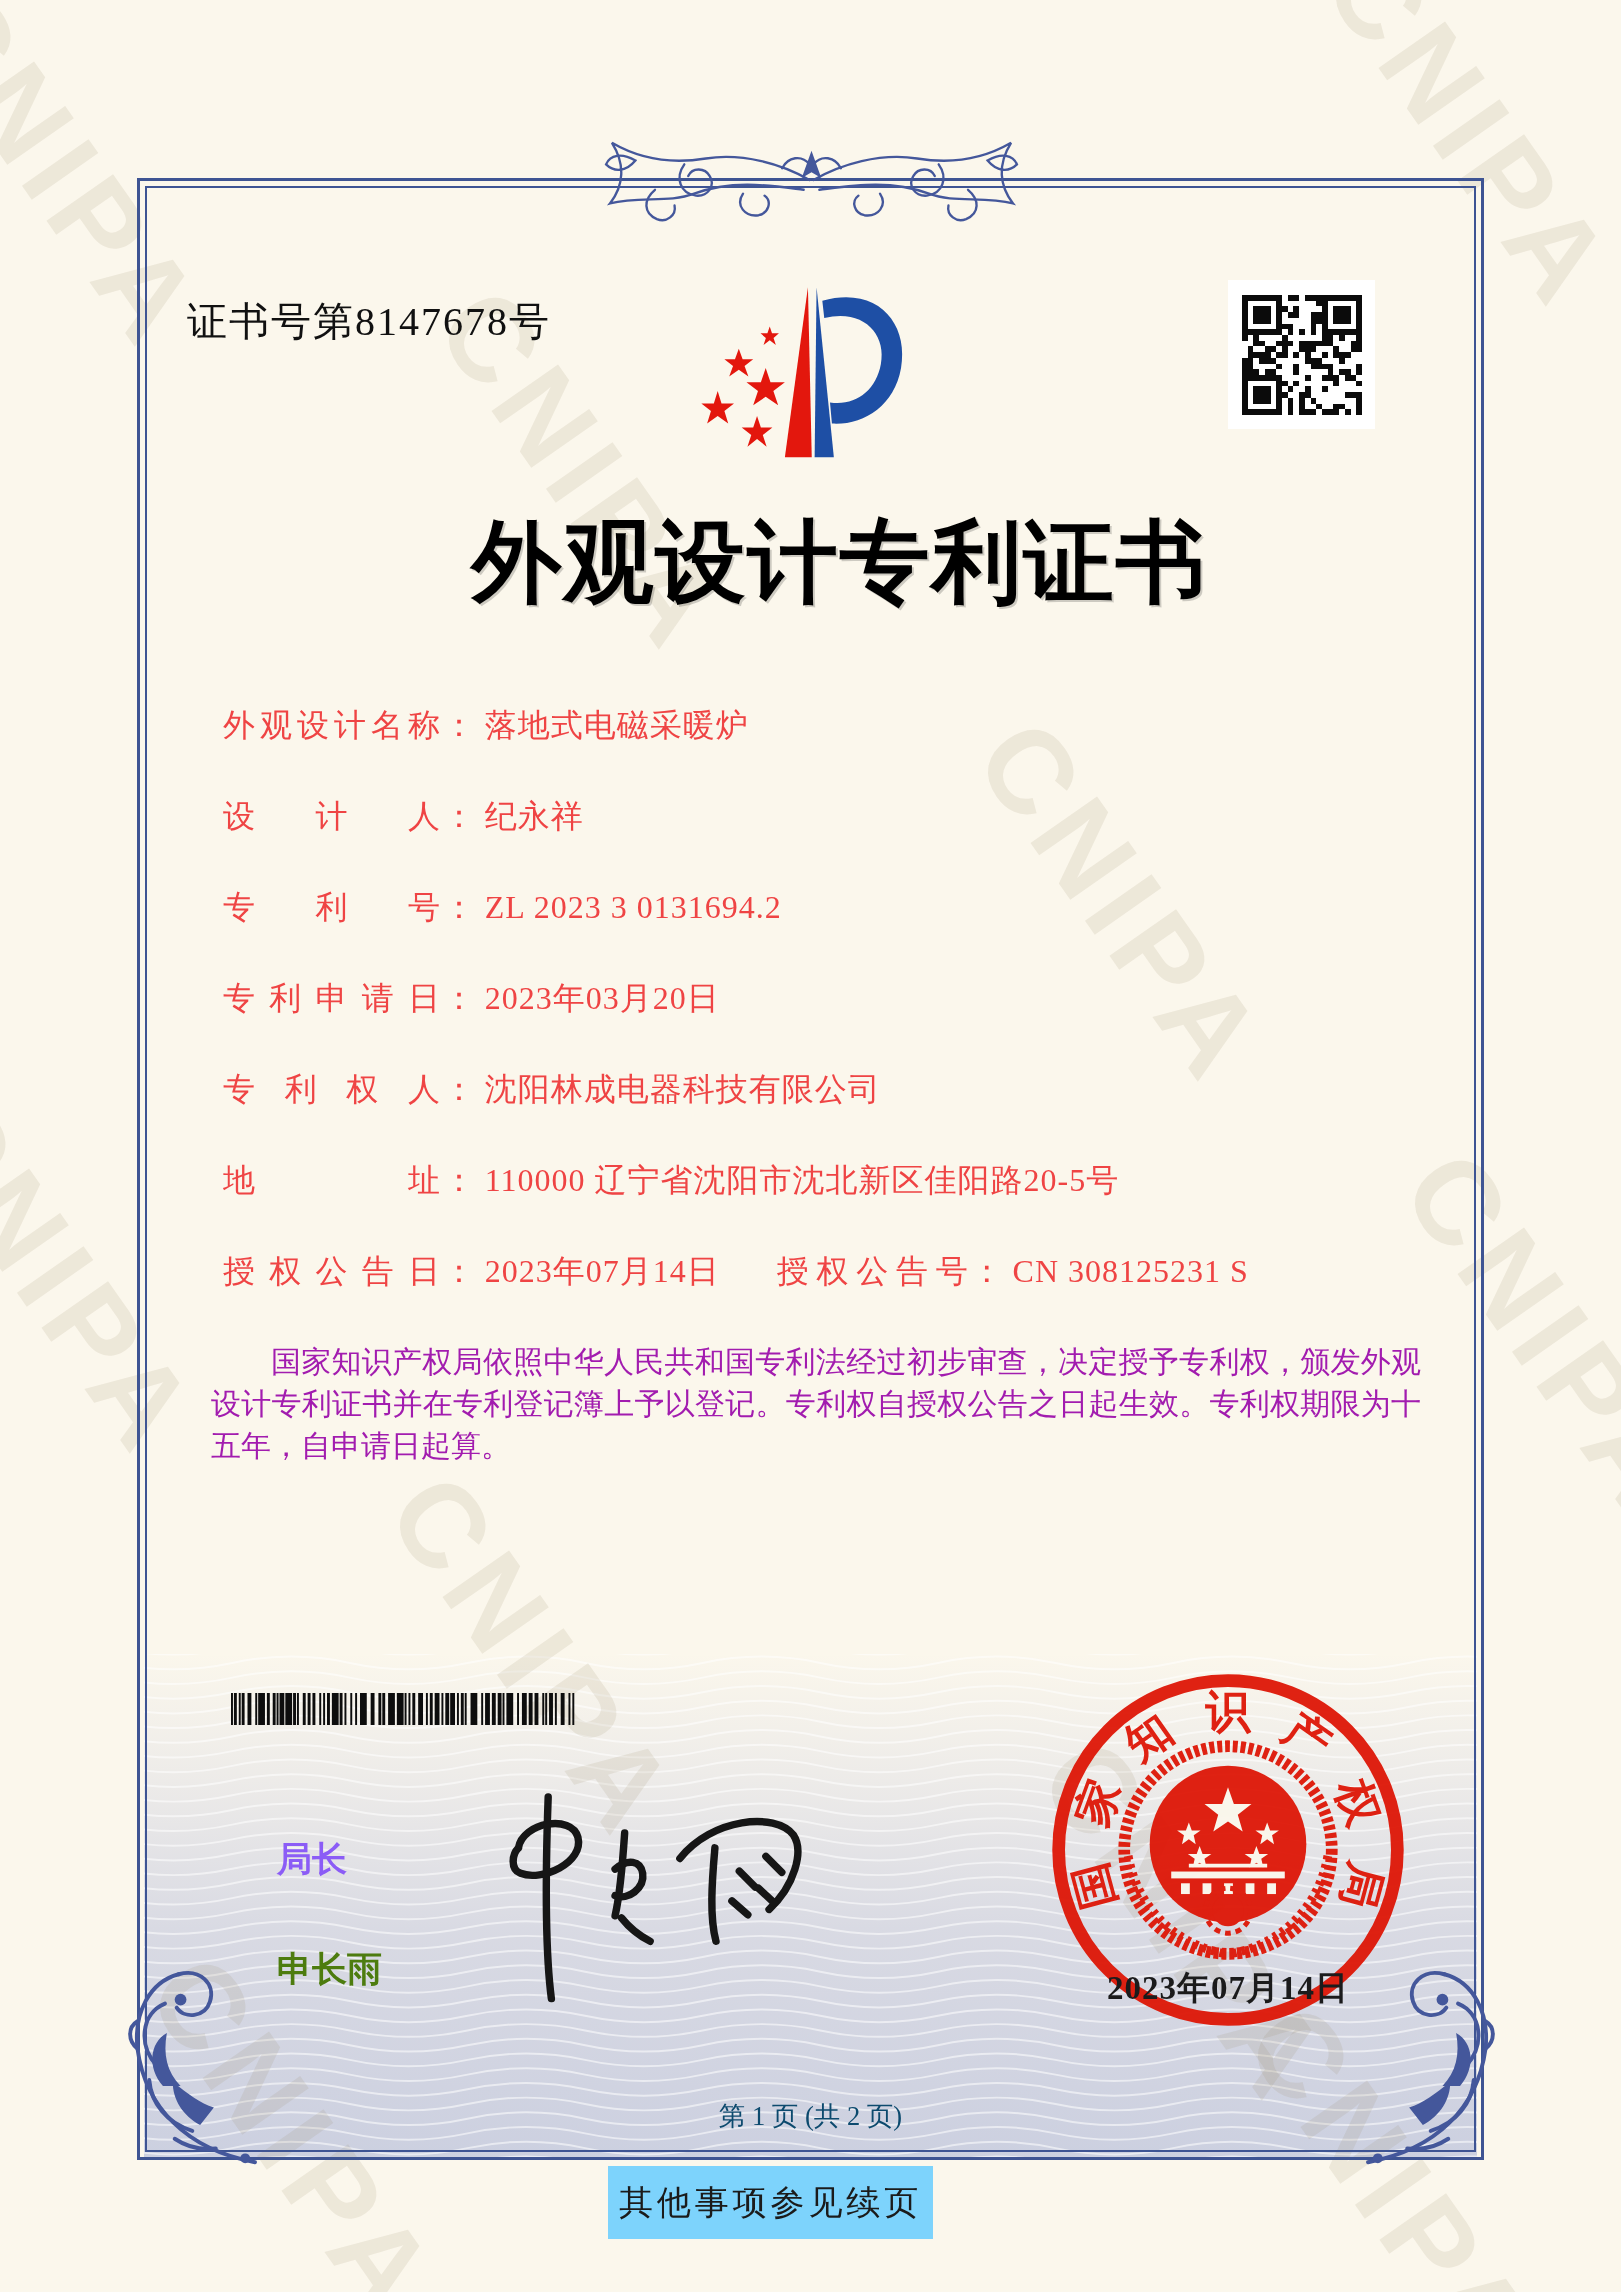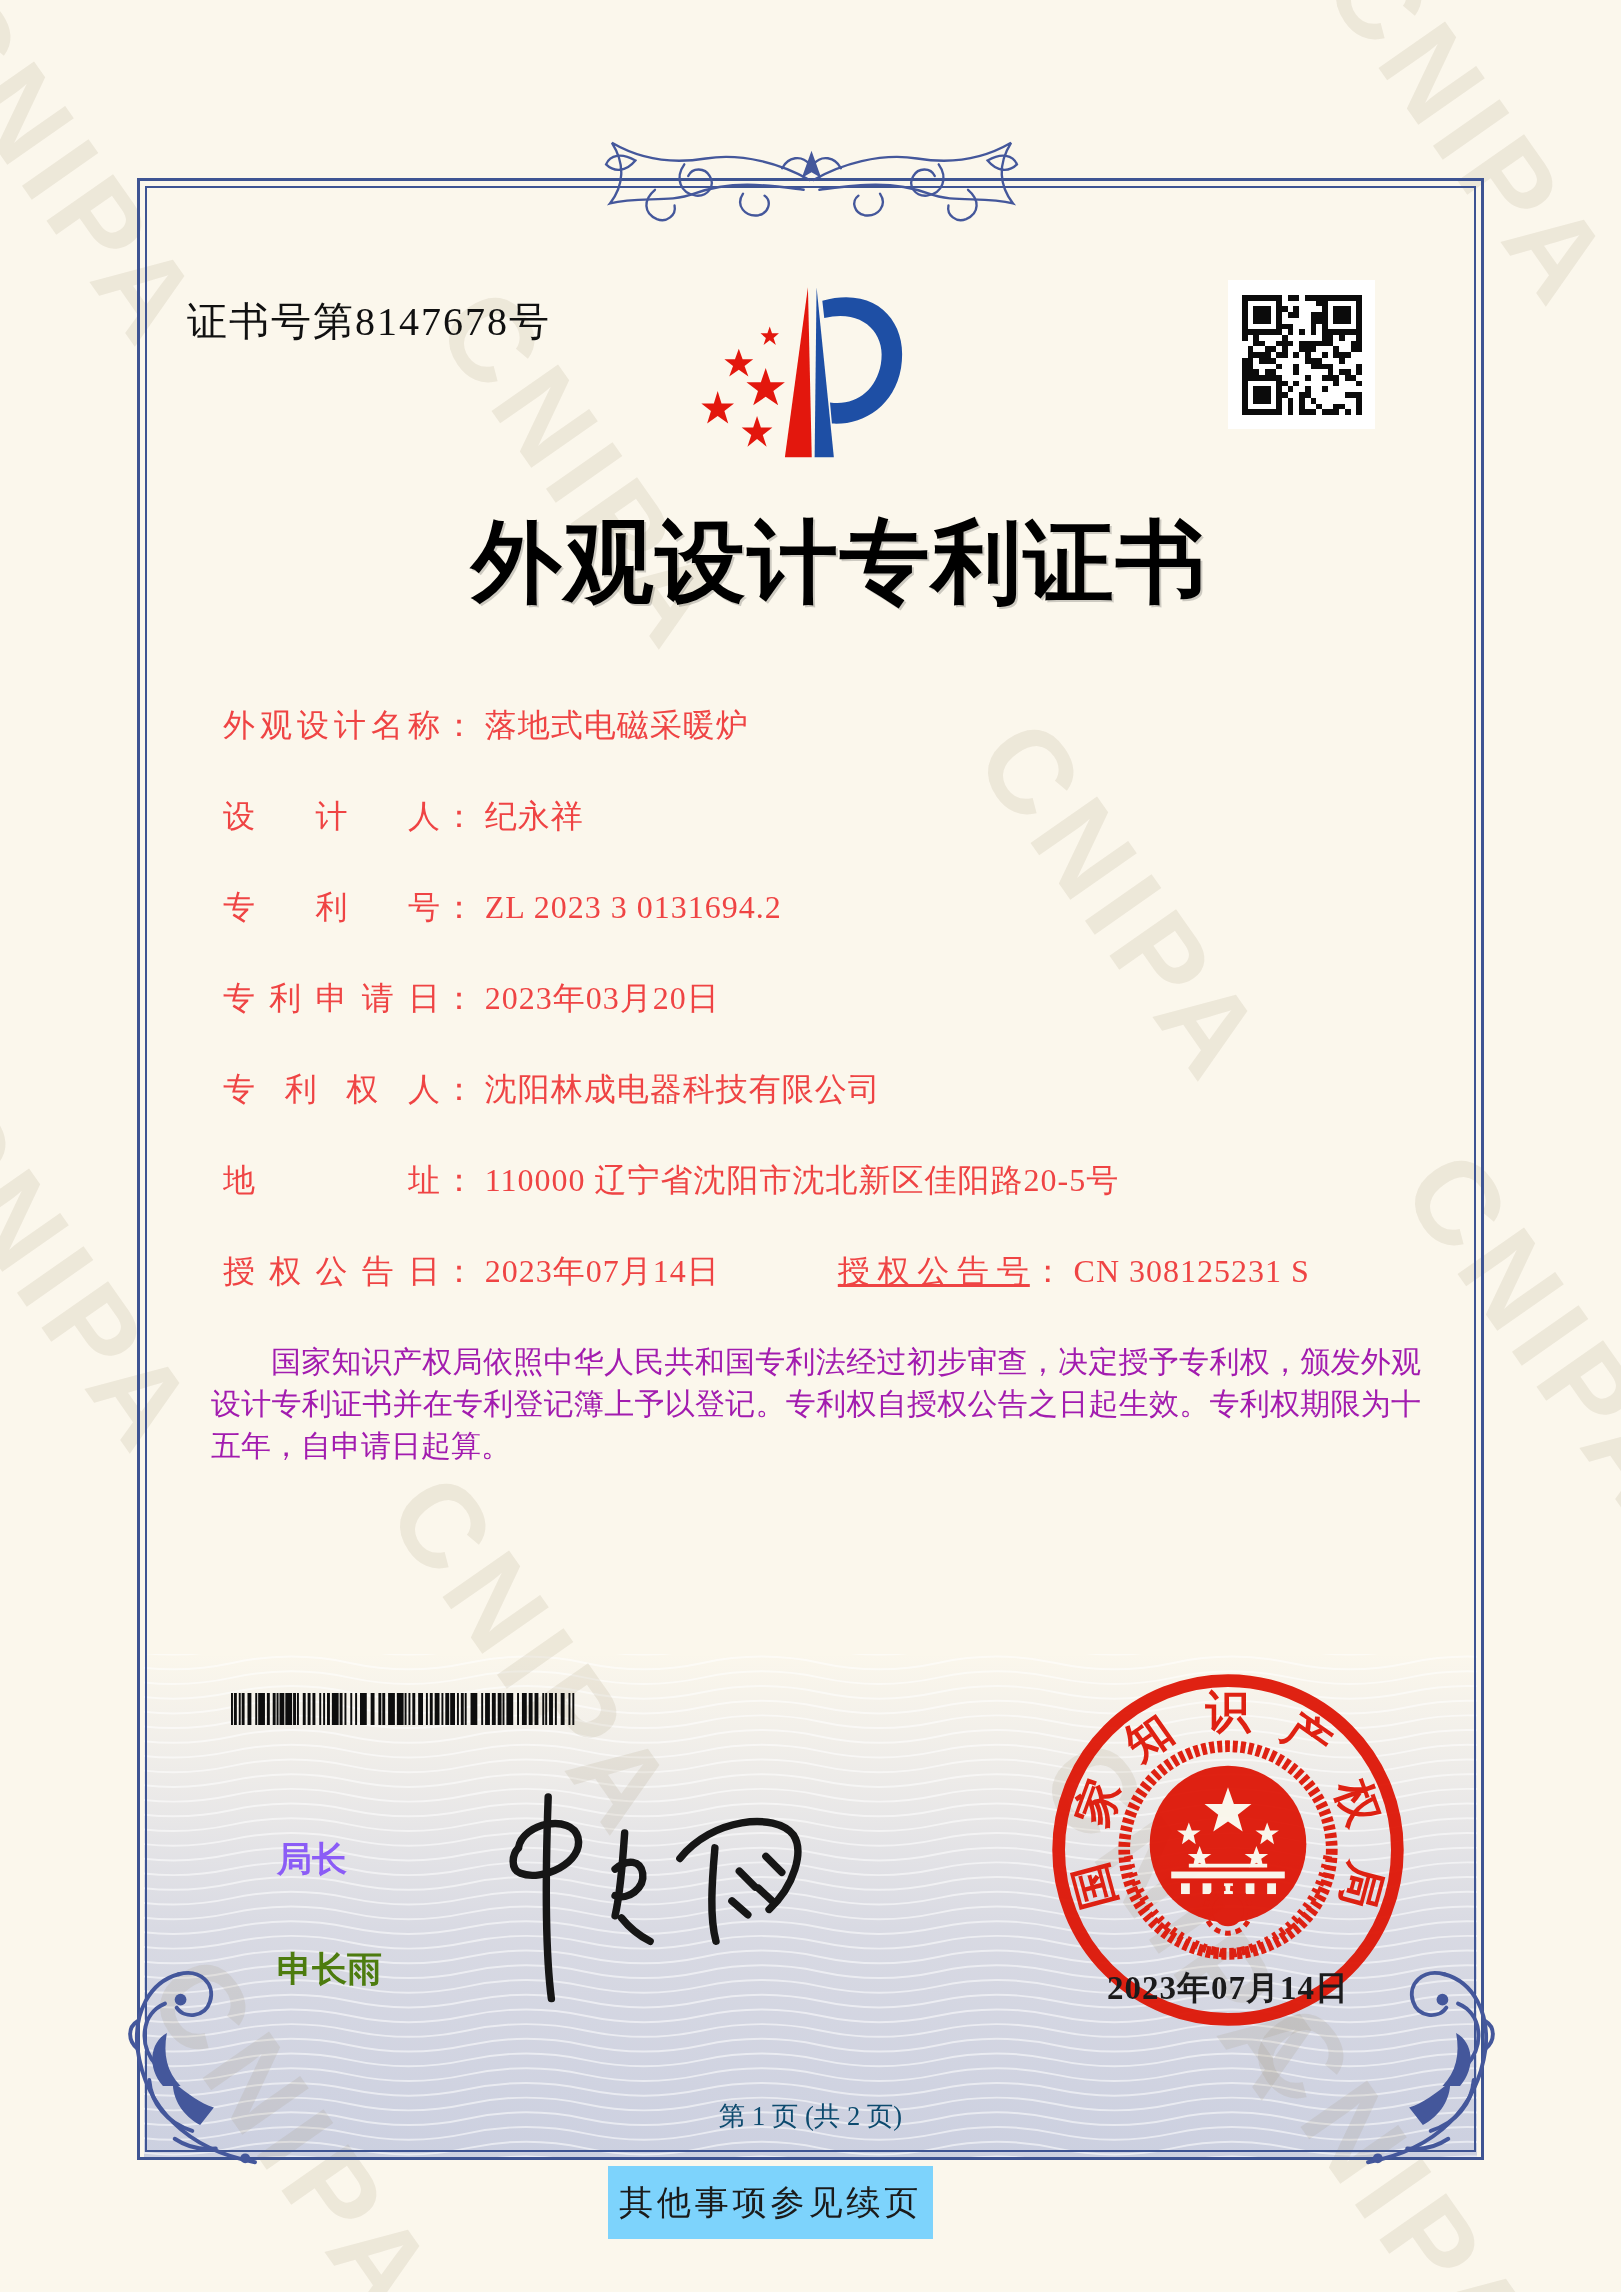--- a/index.html
+++ b/index.html
@@ -20,21 +20,21 @@
          display:flex;align-items:center;justify-content:center;}
   .title{position:absolute;left:29px;top:502px;width:1621px;text-align:center;
          font-size:90px;font-weight:bold;color:#000;letter-spacing:2px;z-index:3;
          text-shadow:2px 2px 0 rgba(0,0,0,0.18);}
   
   .fields{position:absolute;left:223px;top:680px;width:1235px;z-index:3;font-size:32px;color:#ef4444;}
   .frow{height:91px;display:flex;align-items:center;}
   .flabel{display:inline-block;width:218px;text-align:justify;text-align-last:justify;letter-spacing:1px;}
   .fcolon{display:inline-block;margin:0 9.8px 0 2px;}
   .fvalue{letter-spacing:1px;white-space:nowrap;}
-  .flabel.sm{width:192px;margin-left:118px;text-decoration:underline;}
+  .flabel.sm{width:192px;margin-left:57px;}
   
   .paras{position:absolute;left:211px;top:1341px;width:1210px;z-index:3;
          font-size:30px;line-height:42px;color:#a21caf;text-align:justify;}
   .paras p{margin:0;text-indent:2em;}
   
   .band{position:absolute;left:144px;top:1654px;width:1333px;height:504px;z-index:1;
         background:linear-gradient(180deg,rgba(211,213,227,0) 0%,rgba(211,213,227,0.35) 25%,
                    rgba(205,208,224,0.75) 55%,#ccd0e0 100%);}
   .band svg{position:absolute;inset:0;}
   

